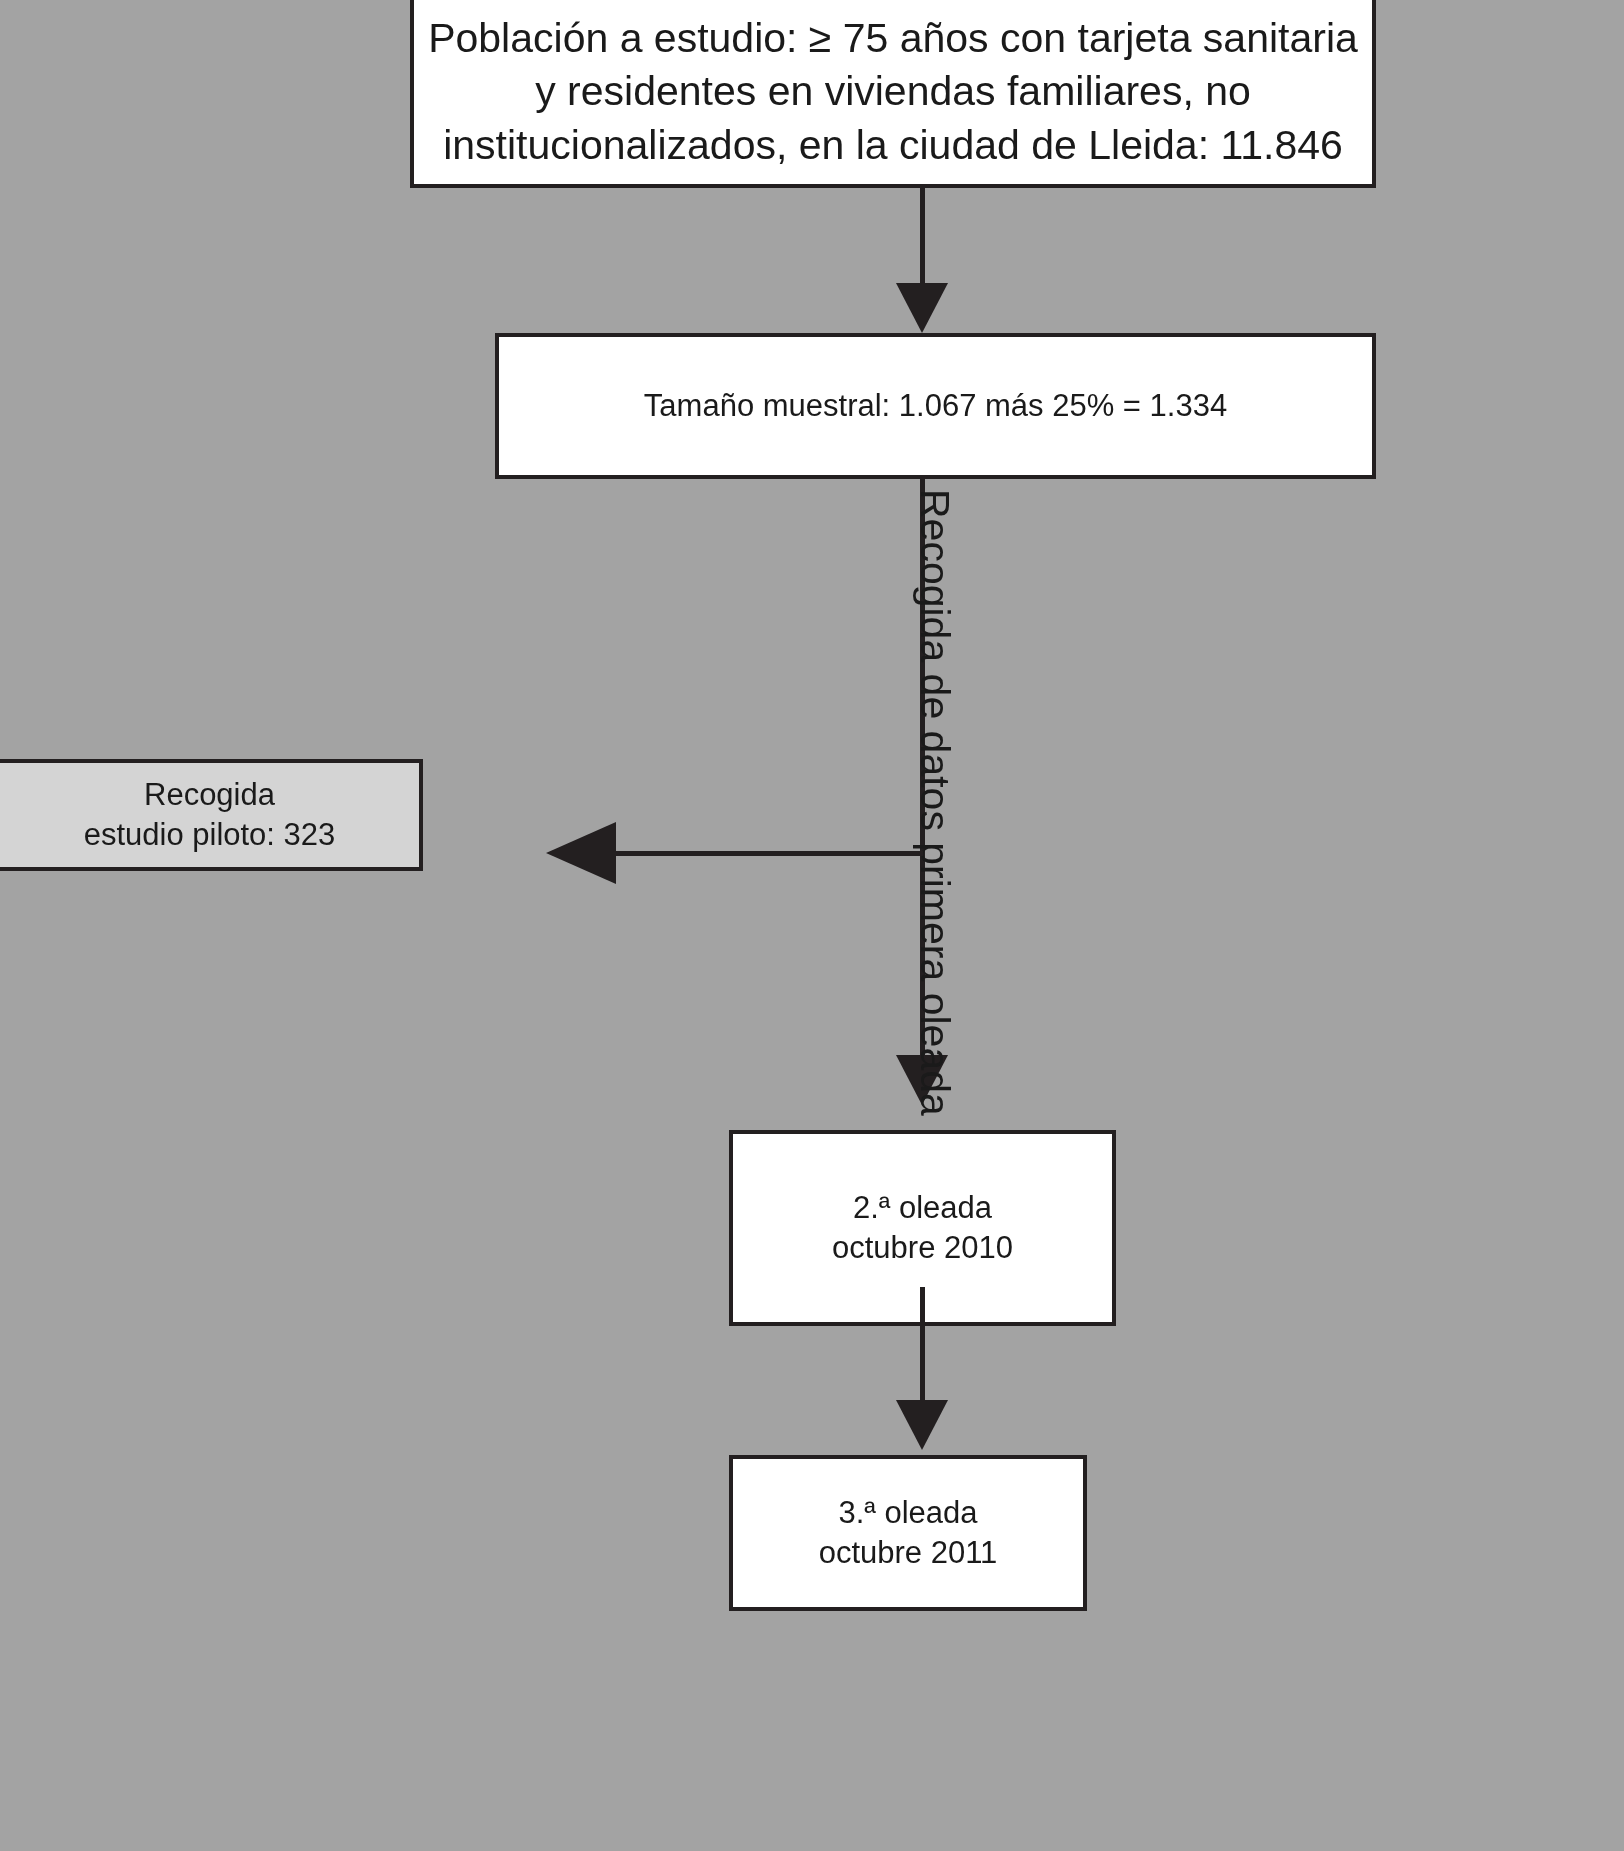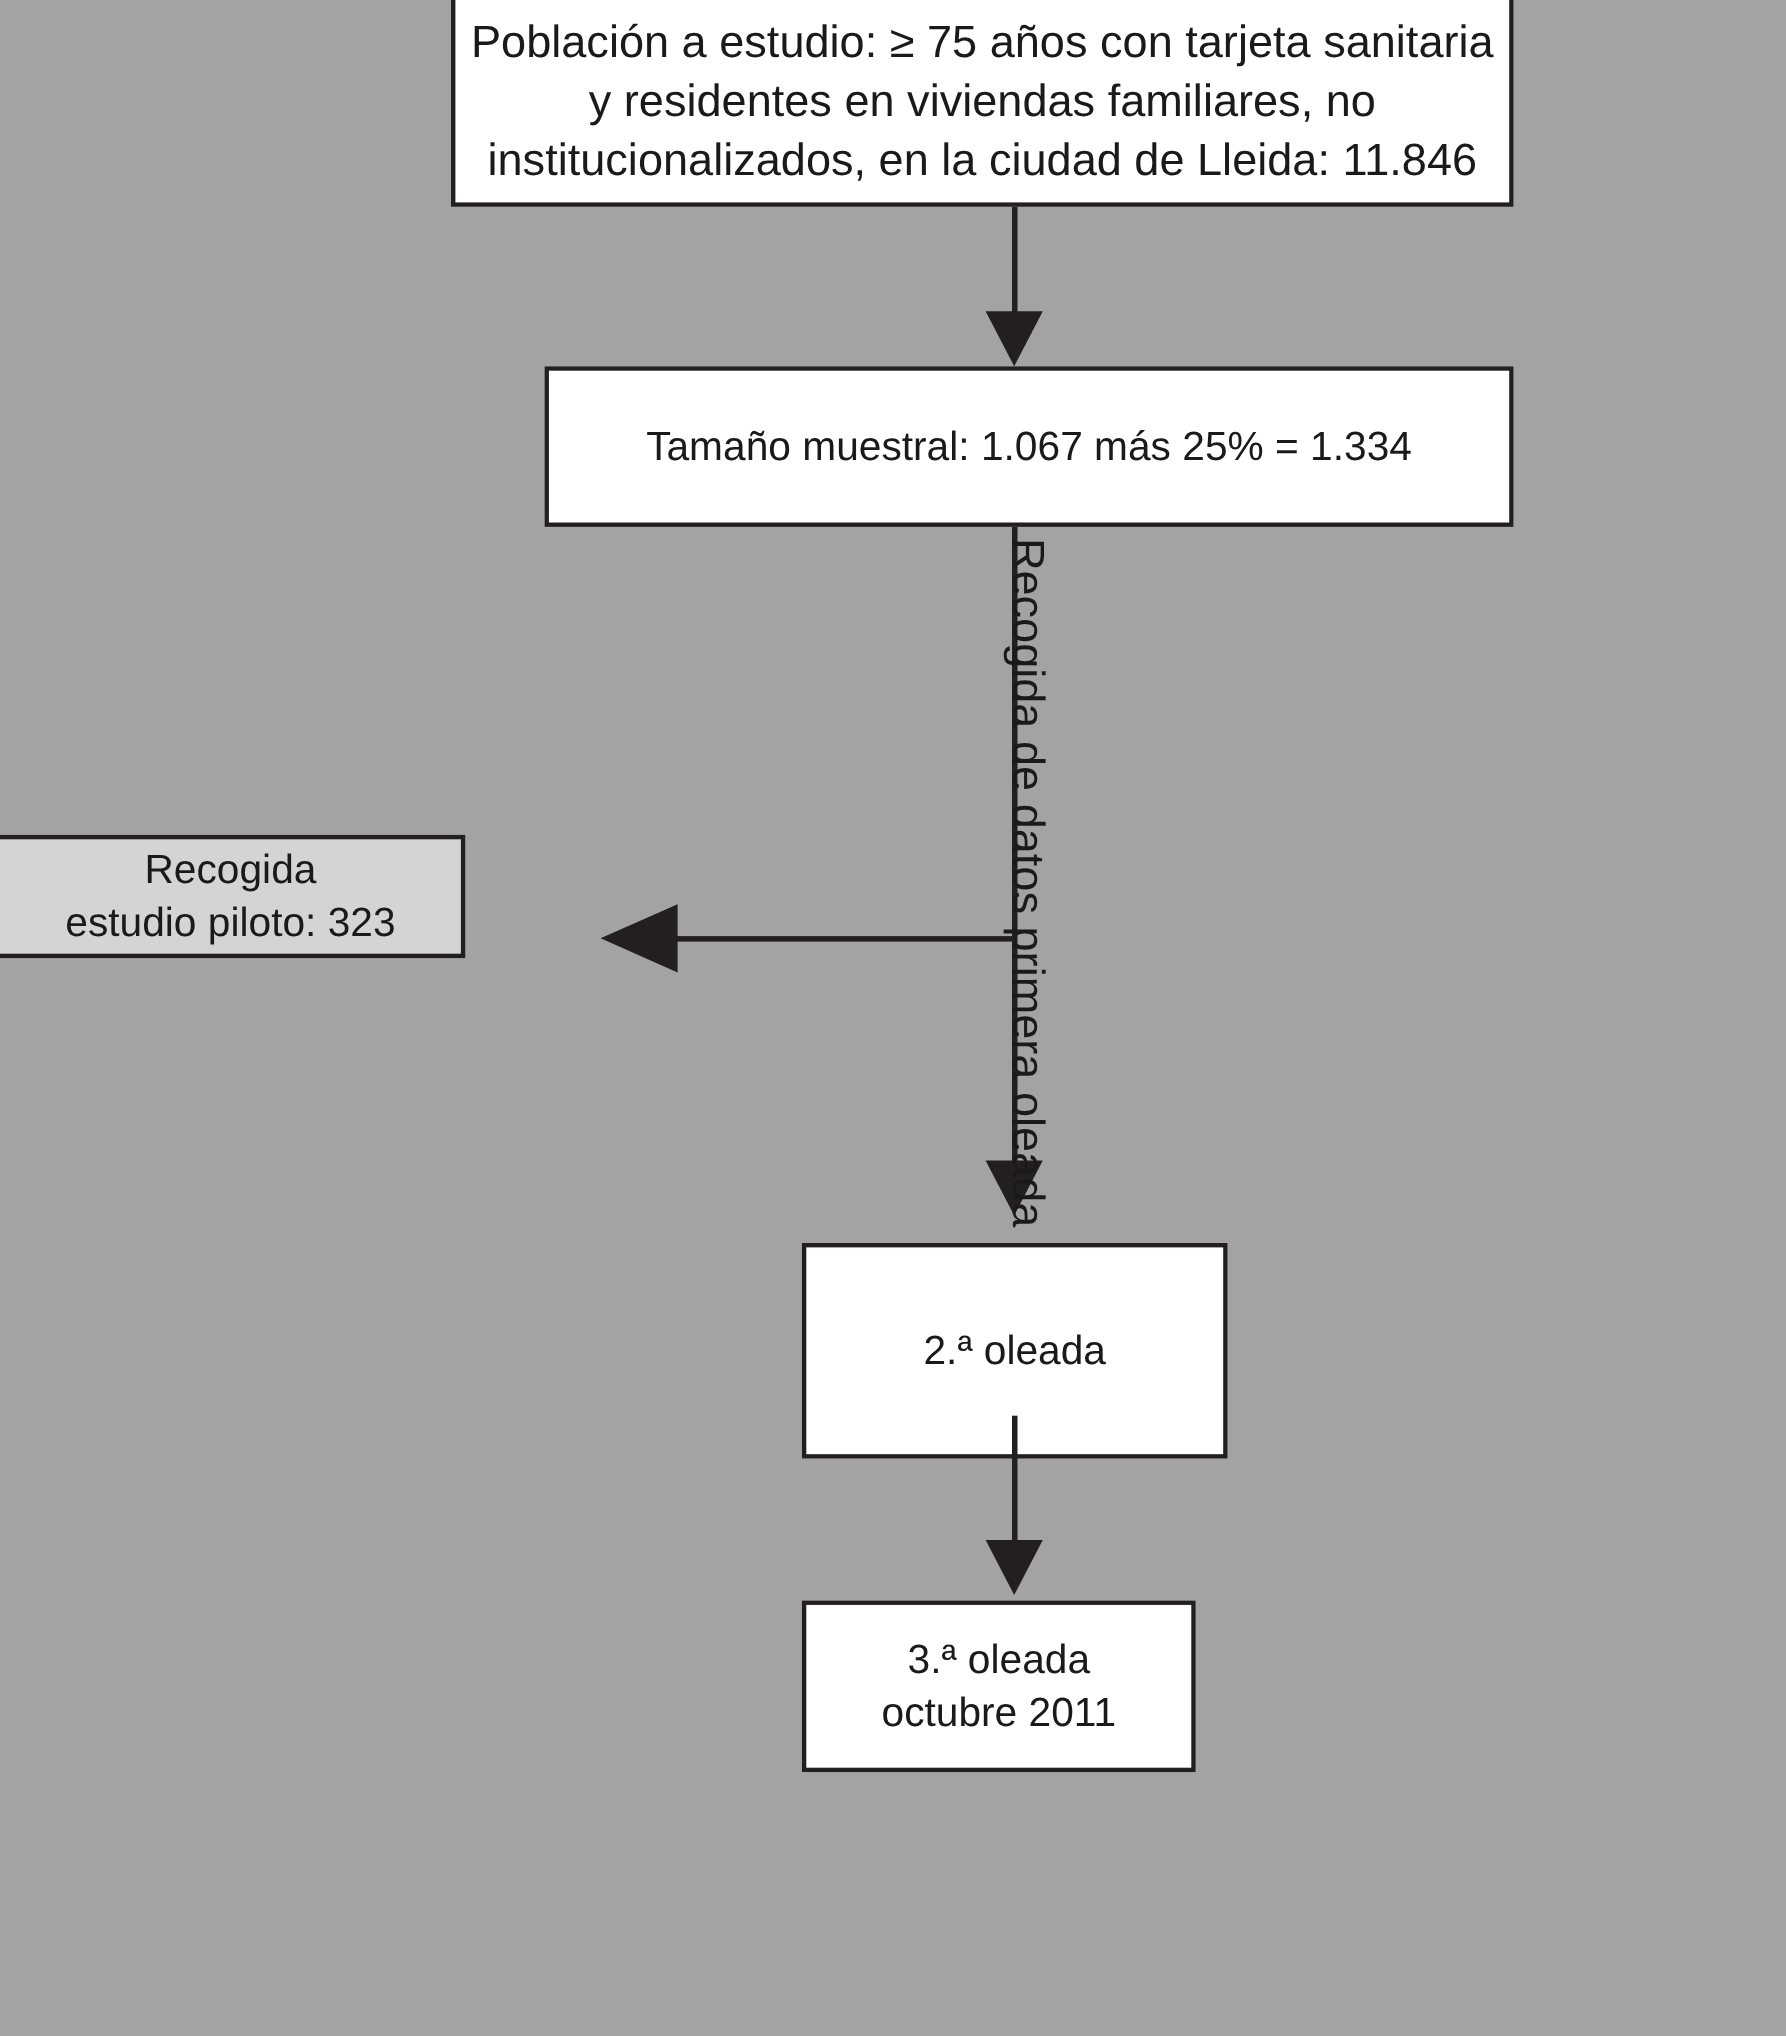--- a/index.html
+++ b/index.html
@@ -21,21 +21,21 @@
   .node {
     position: absolute;
     box-sizing: border-box;
     border: 4px solid #231f20;
     background: #ffffff;
     display: flex;
     flex-direction: column;
     align-items: center;
     justify-content: center;
     text-align: center;
-    font-size: 37px;
+    font-size: 31px;
     line-height: 1.30;
     color: #1a1a1a;
     padding: 4px 10px;
   }
   .node .line { white-space: nowrap; }
   .node.wrap .line { white-space: normal; }
 
   #box-population {
     left: 410px;  top: -4px;   width: 966px;  height: 192px;
     font-size: 41px;
@@ -138,20 +138,21 @@
   <div class="hline" id="conn4-line"></div>
   <div class="arrow-left" id="conn4-head"></div>
 
   <div class="node" id="box-pilot">
     <div class="line">Recogida</div>
     <div class="line">estudio piloto: 323</div>
   </div>
 
   <div class="node" id="box-wave2">
     <div class="line">2.ª oleada</div>
+    <div class="line">octubre 2010</div>
   </div>
 
   <div class="vline" id="conn3-line"></div>
   <div class="arrow-down" id="conn3-head"></div>
 
   <div class="node" id="box-wave3">
     <div class="line">3.ª oleada</div>
     <div class="line">octubre 2011</div>
   </div>
 

